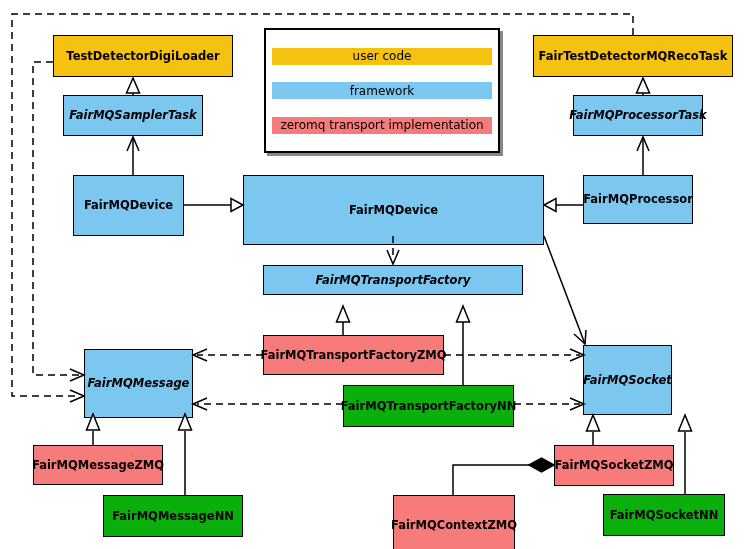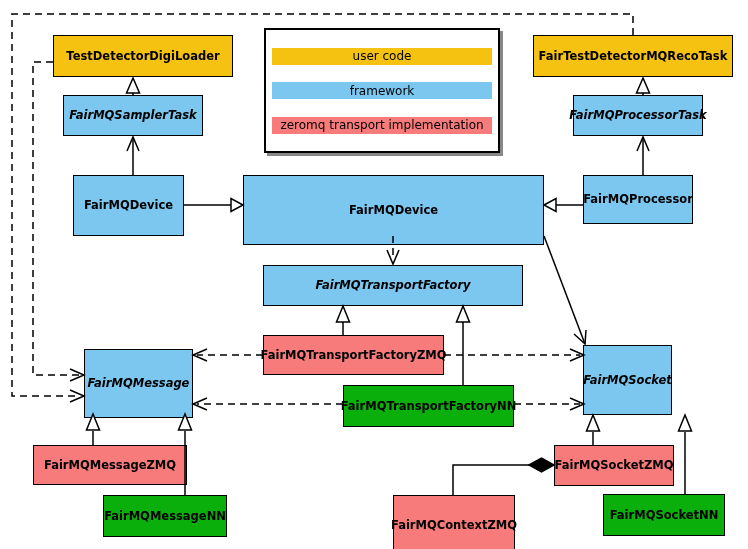--- a/index.html
+++ b/index.html
@@ -170,33 +170,33 @@
   <div class="node cat-framework abstract" style="left:63px;top:95px;width:140px;height:41px;">FairMQSamplerTask</div>
 
   <div class="node cat-framework abstract" style="left:573px;top:95px;width:130px;height:41px;">FairMQProcessorTask</div>
 
   <div class="node cat-framework" style="left:73px;top:175px;width:111px;height:61px;">FairMQDevice</div>
 
   <div class="node cat-framework" style="left:243px;top:175px;width:301px;height:70px;">FairMQDevice</div>
 
   <div class="node cat-framework" style="left:583px;top:175px;width:110px;height:49px;">FairMQProcessor</div>
 
-  <div class="node cat-framework abstract" style="left:263px;top:265px;width:260px;height:41px;">FairMQTransportFactory</div>
+  <div class="node cat-framework abstract" style="left:263px;top:265px;width:260px;height:30px;">FairMQTransportFactory</div>
 
   <div class="node cat-zeromq" style="left:263px;top:335px;width:181px;height:40px;">FairMQTransportFactoryZMQ</div>
 
   <div class="node cat-nanomsg" style="left:343px;top:385px;width:171px;height:42px;">FairMQTransportFactoryNN</div>
 
   <div class="node cat-framework abstract" style="left:84px;top:349px;width:109px;height:69px;">FairMQMessage</div>
 
   <div class="node cat-framework abstract" style="left:583px;top:345px;width:89px;height:70px;">FairMQSocket</div>
 
-  <div class="node cat-zeromq" style="left:33px;top:445px;width:154px;height:40px;">FairMQMessageZMQ</div>
-
-  <div class="node cat-nanomsg" style="left:103px;top:495px;width:124px;height:42px;">FairMQMessageNN</div>
+  <div class="node cat-zeromq" style="left:33px;top:445px;width:130px;height:40px;">FairMQMessageZMQ</div>
+
+  <div class="node cat-nanomsg" style="left:103px;top:495px;width:140px;height:42px;">FairMQMessageNN</div>
 
   <div class="node cat-zeromq" style="left:554px;top:445px;width:120px;height:41px;">FairMQSocketZMQ</div>
 
   <div class="node cat-zeromq" style="left:393px;top:495px;width:122px;height:60px;">FairMQContextZMQ</div>
 
   <div class="node cat-nanomsg" style="left:603px;top:494px;width:122px;height:42px;">FairMQSocketNN</div>
 
 </div>
 
 </body></html>

